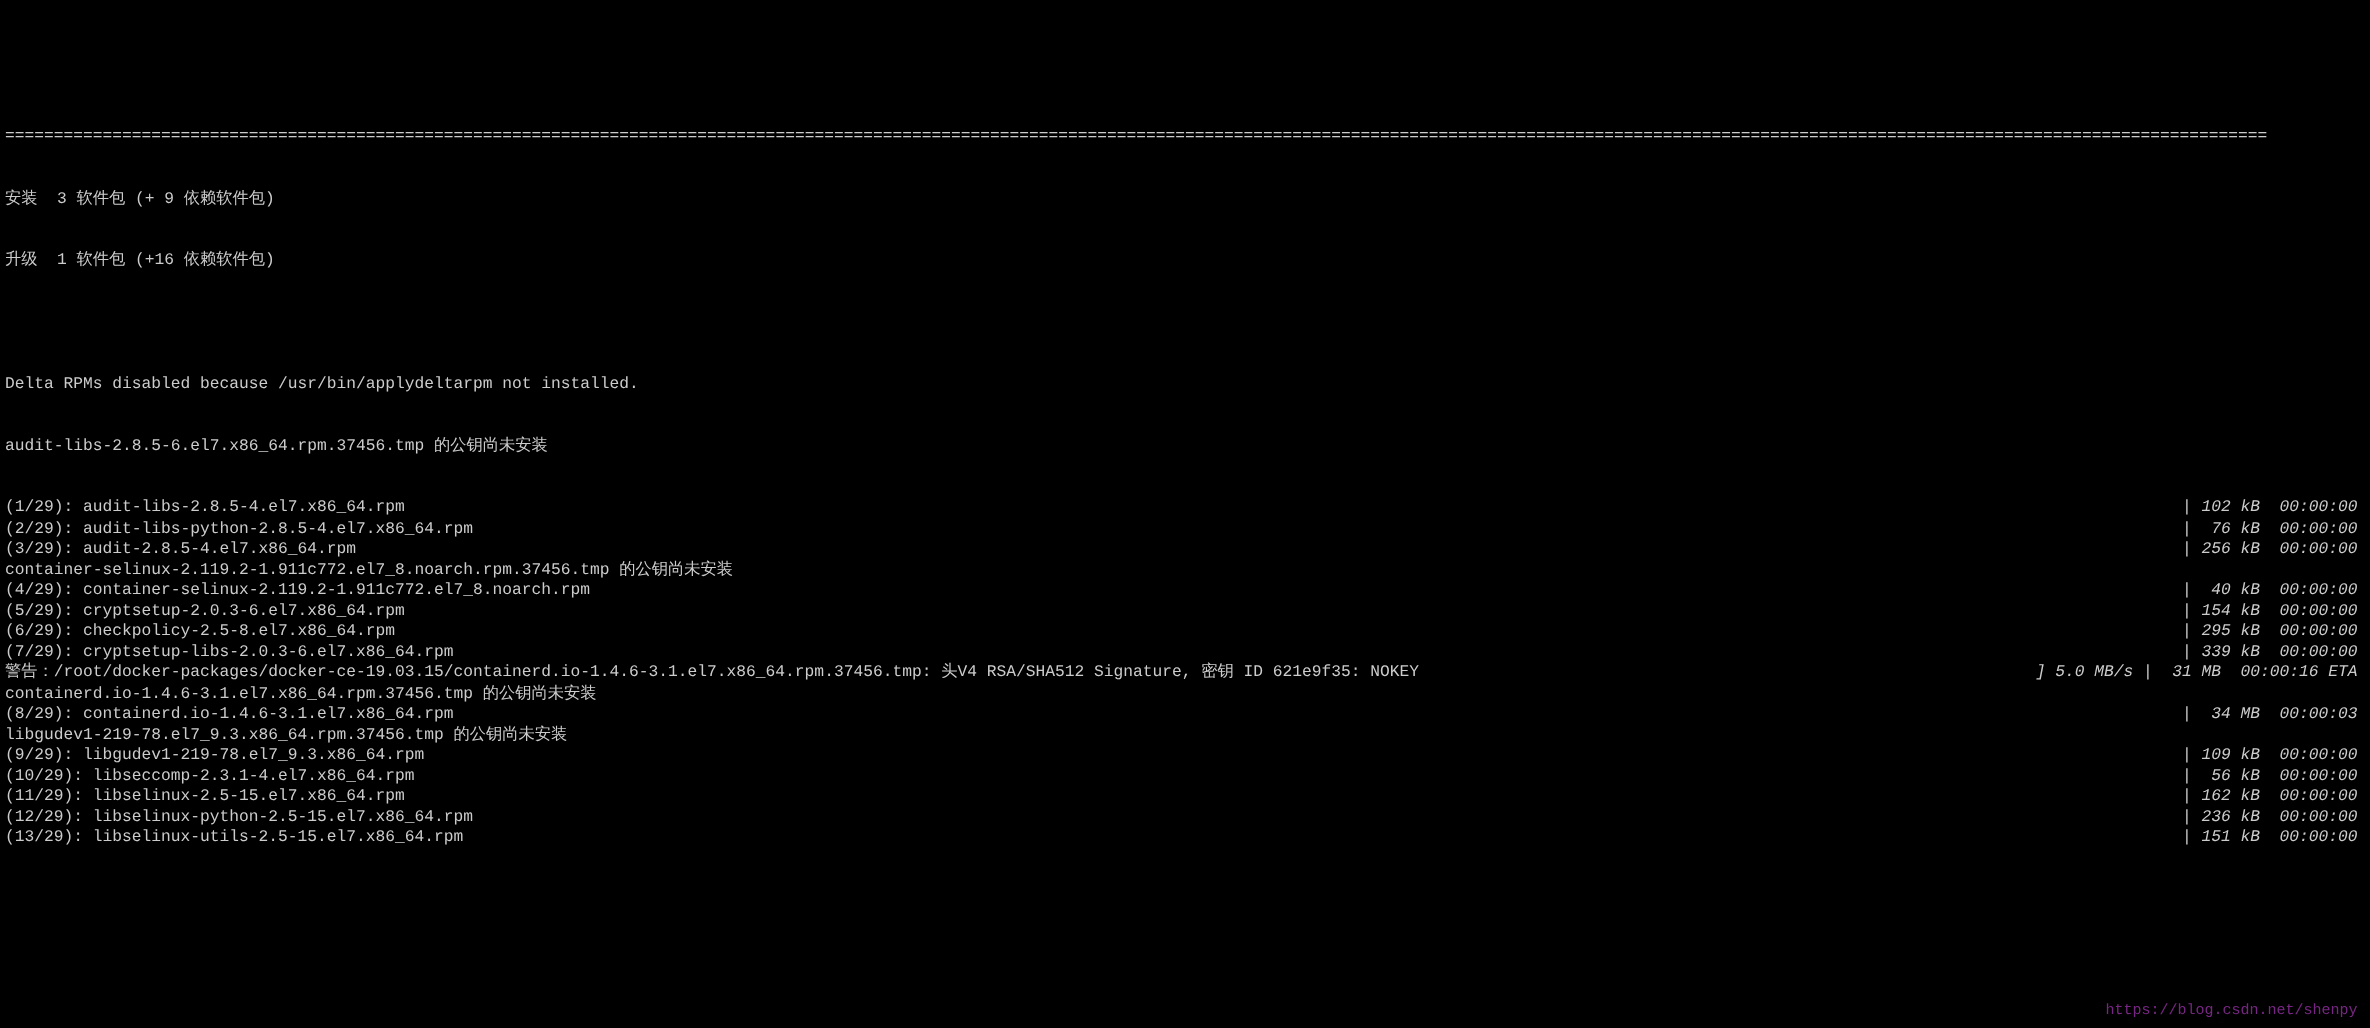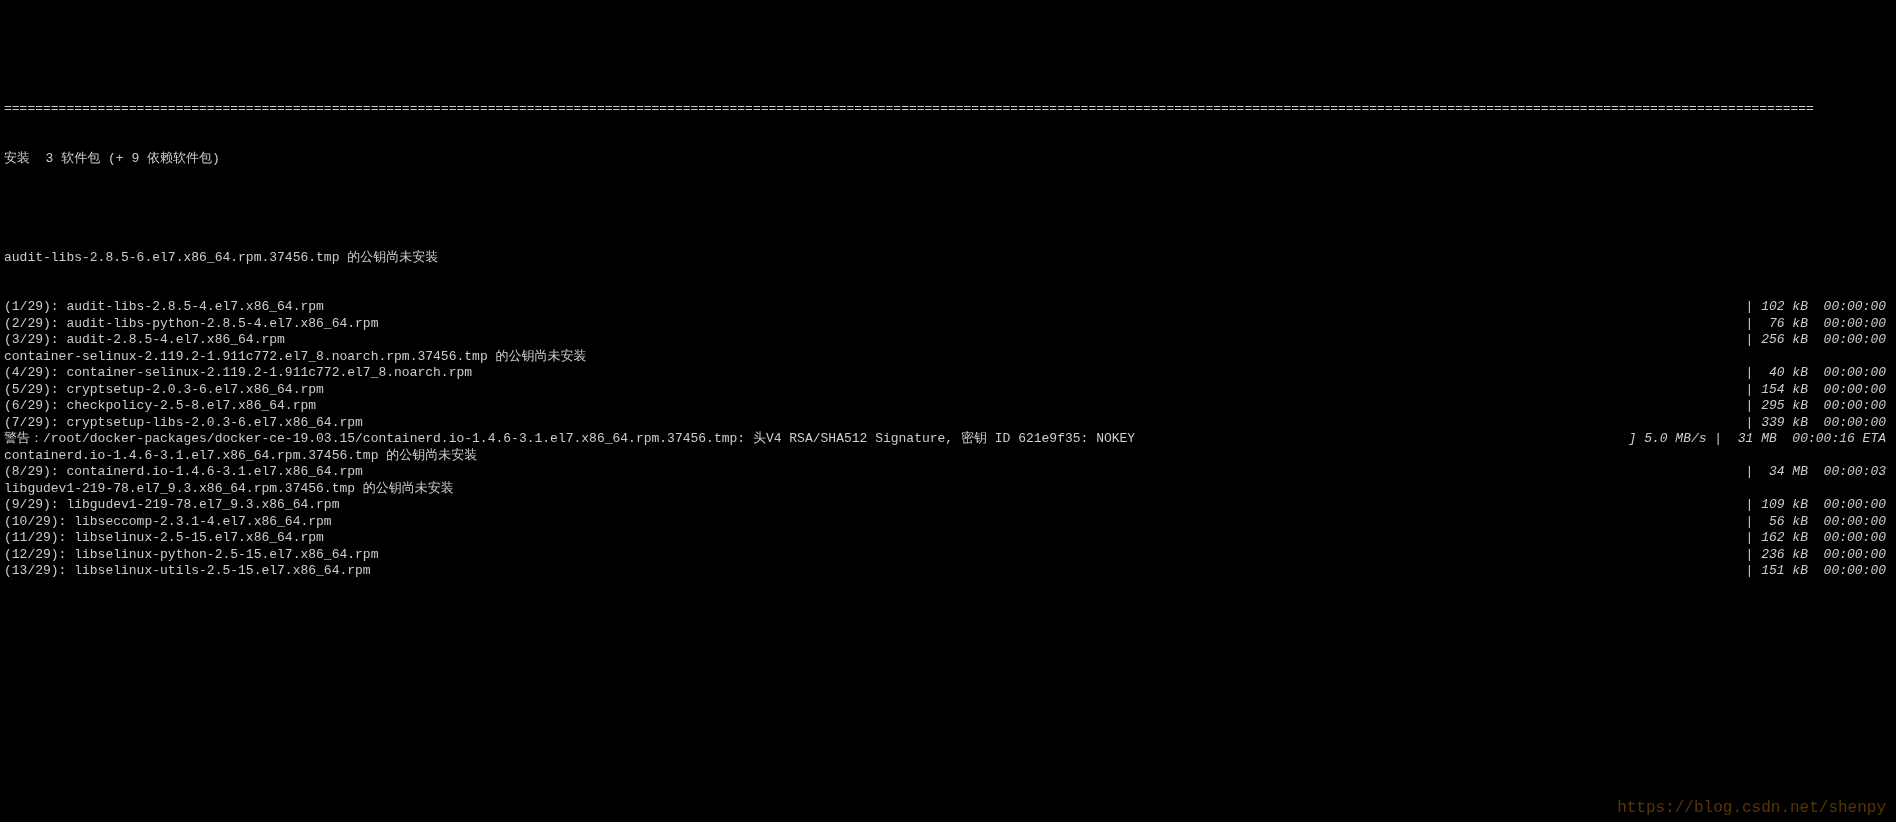--- a/index.html
+++ b/index.html
@@ -39,35 +39,37 @@
     .divider {
       letter-spacing: 0;
       overflow: hidden;
       white-space: nowrap;
       width: 100%;
     }
     .watermark {
       position: fixed;
       bottom: 6px;
       right: 10px;
-      color: #a16207;
-      font-size: 16px;
+      color: #d946ef;
+      font-size: 12px;
       opacity: 0.55;
       pointer-events: none;
     }
   </style>
 </head>
 <body>
 
 
 
 <div class="terminal">
   <div class="divider">========================================================================================================================================================================================================================================</div>
   <div class="line"><span class="line-left">安装  3 软件包 (+ 9 依赖软件包)</span></div>
+  <div class="line"><span class="line-left">升级  1 软件包 (+16 依赖软件包)</span></div>
   <div class="line"><span class="line-left"> </span></div>
+  <div class="line"><span class="line-left">Delta RPMs disabled because /usr/bin/applydeltarpm not installed.</span></div>
   <div class="line"><span class="line-left">audit-libs-2.8.5-6.el7.x86_64.rpm.37456.tmp 的公钥尚未安装</span></div>
   <div id="rows-container"><div class="line"><span class="line-left">(1/29): audit-libs-2.8.5-4.el7.x86_64.rpm</span><span class="line-right">| 102 kB  00:00:00</span></div><div class="line"><span class="line-left">(2/29): audit-libs-python-2.8.5-4.el7.x86_64.rpm</span><span class="line-right">|  76 kB  00:00:00</span></div><div class="line"><span class="line-left">(3/29): audit-2.8.5-4.el7.x86_64.rpm</span><span class="line-right">| 256 kB  00:00:00</span></div><div class="line"><span class="line-left">container-selinux-2.119.2-1.911c772.el7_8.noarch.rpm.37456.tmp 的公钥尚未安装</span></div><div class="line"><span class="line-left">(4/29): container-selinux-2.119.2-1.911c772.el7_8.noarch.rpm</span><span class="line-right">|  40 kB  00:00:00</span></div><div class="line"><span class="line-left">(5/29): cryptsetup-2.0.3-6.el7.x86_64.rpm</span><span class="line-right">| 154 kB  00:00:00</span></div><div class="line"><span class="line-left">(6/29): checkpolicy-2.5-8.el7.x86_64.rpm</span><span class="line-right">| 295 kB  00:00:00</span></div><div class="line"><span class="line-left">(7/29): cryptsetup-libs-2.0.3-6.el7.x86_64.rpm</span><span class="line-right">| 339 kB  00:00:00</span></div><div class="line"><span class="line-left">警告：/root/docker-packages/docker-ce-19.03.15/containerd.io-1.4.6-3.1.el7.x86_64.rpm.37456.tmp: 头V4 RSA/SHA512 Signature, 密钥 ID 621e9f35: NOKEY</span><span class="line-right">] 5.0 MB/s |  31 MB  00:00:16 ETA</span></div><div class="line"><span class="line-left">containerd.io-1.4.6-3.1.el7.x86_64.rpm.37456.tmp 的公钥尚未安装</span></div><div class="line"><span class="line-left">(8/29): containerd.io-1.4.6-3.1.el7.x86_64.rpm</span><span class="line-right">|  34 MB  00:00:03</span></div><div class="line"><span class="line-left">libgudev1-219-78.el7_9.3.x86_64.rpm.37456.tmp 的公钥尚未安装</span></div><div class="line"><span class="line-left">(9/29): libgudev1-219-78.el7_9.3.x86_64.rpm</span><span class="line-right">| 109 kB  00:00:00</span></div><div class="line"><span class="line-left">(10/29): libseccomp-2.3.1-4.el7.x86_64.rpm</span><span class="line-right">|  56 kB  00:00:00</span></div><div class="line"><span class="line-left">(11/29): libselinux-2.5-15.el7.x86_64.rpm</span><span class="line-right">| 162 kB  00:00:00</span></div><div class="line"><span class="line-left">(12/29): libselinux-python-2.5-15.el7.x86_64.rpm</span><span class="line-right">| 236 kB  00:00:00</span></div><div class="line"><span class="line-left">(13/29): libselinux-utils-2.5-15.el7.x86_64.rpm</span><span class="line-right">| 151 kB  00:00:00</span></div></div>
 </div>
 
 <div class="watermark">https://blog.csdn.net/shenpy</div>
 
 
 
 
 </body></html>

